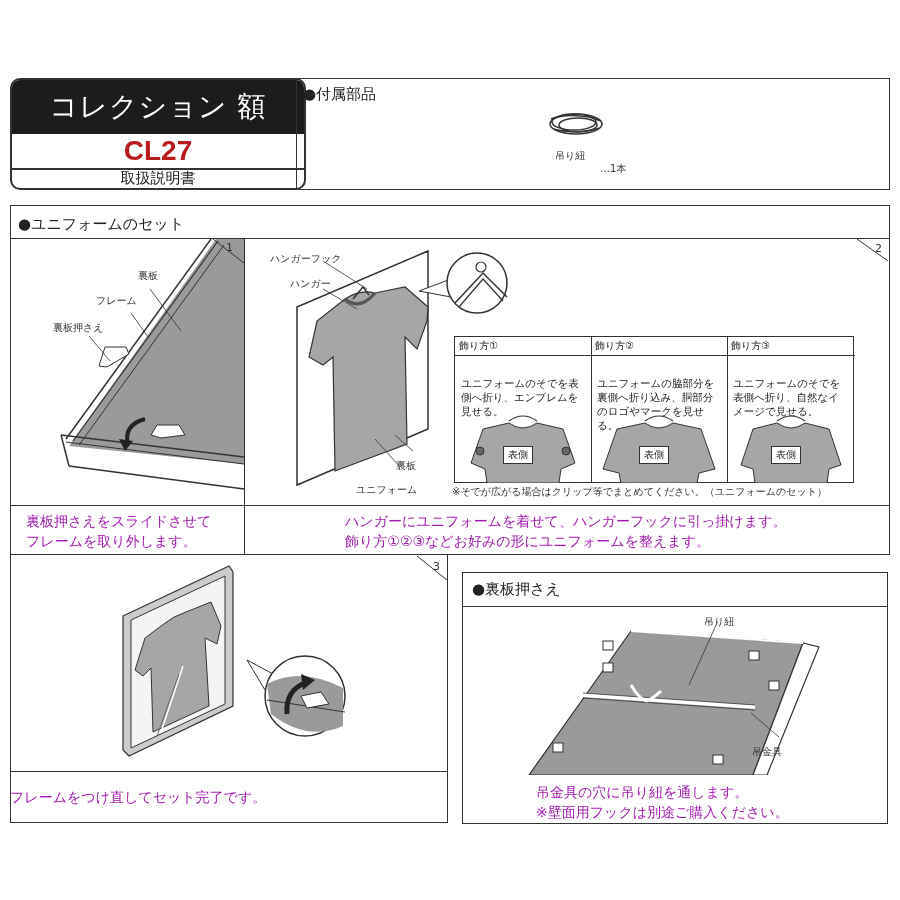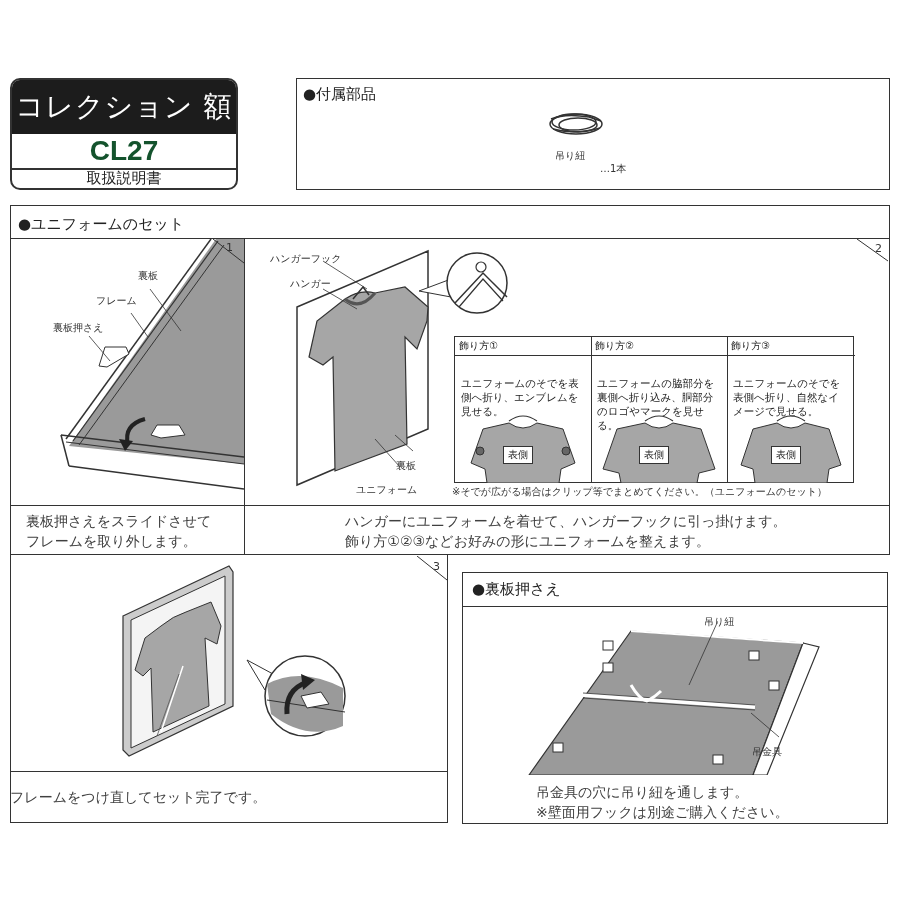--- a/index.html
+++ b/index.html
@@ -1,30 +1,30 @@
 <!DOCTYPE html>
 <html><head>
 <meta charset="utf-8">
 <style>
   html, body { margin:0; padding:0; background:#ffffff; }
   body { width:900px; height:900px; position:relative; overflow:hidden;
          font-family:"DejaVu Sans","Liberation Sans",sans-serif; color:#222; }
   .abs { position:absolute; box-sizing:border-box; }
   .border { border:1.5px solid #333; }
-  .title-box { left:10px; top:78px; width:228px; height:112px; border:2px solid #333; border-radius:10px; overflow:hidden; background:#fff; }
+  .title-box { left:10px; top:78px; width:296px; height:112px; border:2px solid #333; border-radius:10px; overflow:hidden; background:#fff; }
   .title-top { position:absolute; left:0; top:0; right:0; height:54px; background:#1c1c1c; color:#fff; font-size:28px; display:flex; align-items:center; justify-content:center; letter-spacing:1px; }
-  .title-model { position:absolute; left:0; top:54px; right:0; height:34px; border-bottom:2px solid #333; font-family:"Liberation Sans",sans-serif; font-weight:bold; font-size:28px; display:flex; align-items:center; justify-content:center; color:#14532d; }
+  .title-model { position:absolute; left:0; top:54px; right:0; height:34px; border-bottom:2px solid #333; font-family:"Liberation Sans",sans-serif; font-weight:bold; font-size:28px; display:flex; align-items:center; justify-content:center; color:#b91c1c; }
   .title-sub { position:absolute; left:0; top:88px; right:0; bottom:0; font-size:15px; display:flex; align-items:center; justify-content:center; }
   .acc-box { left:296px; top:78px; width:594px; height:112px; border:1.5px solid #333; }
   .sec-head { font-size:15px; }
   .bullet::before { content:"●"; }
   .small { font-size:10px; color:#333; }
   .label { font-size:10px; color:#333; position:absolute; white-space:nowrap; }
   .step-num { position:absolute; font-size:11px; color:#333; }
-  .caption { font-size:14px; color:#404040; line-height:20px; }
+  .caption { font-size:14px; color:#a21caf; line-height:20px; }
   .deco-table { left:454px; top:336px; width:400px; height:147px; border:1.2px solid #333; }
   .deco-col { position:absolute; top:0; bottom:0; border-right:1.2px solid #333; }
   .deco-col:last-child { border-right:none; }
   .deco-head { height:18px; border-bottom:1.2px solid #333; font-size:10px; padding-left:4px; line-height:18px; }
   .deco-text { font-size:10.5px; line-height:14px; padding:4px 6px 0 6px;margin-top:16px; }
   .omote { position:absolute; border:1px solid #333; background:#fff; font-size:10px; padding:1px 4px; }
 </style>
 </head>
 <body>
 

